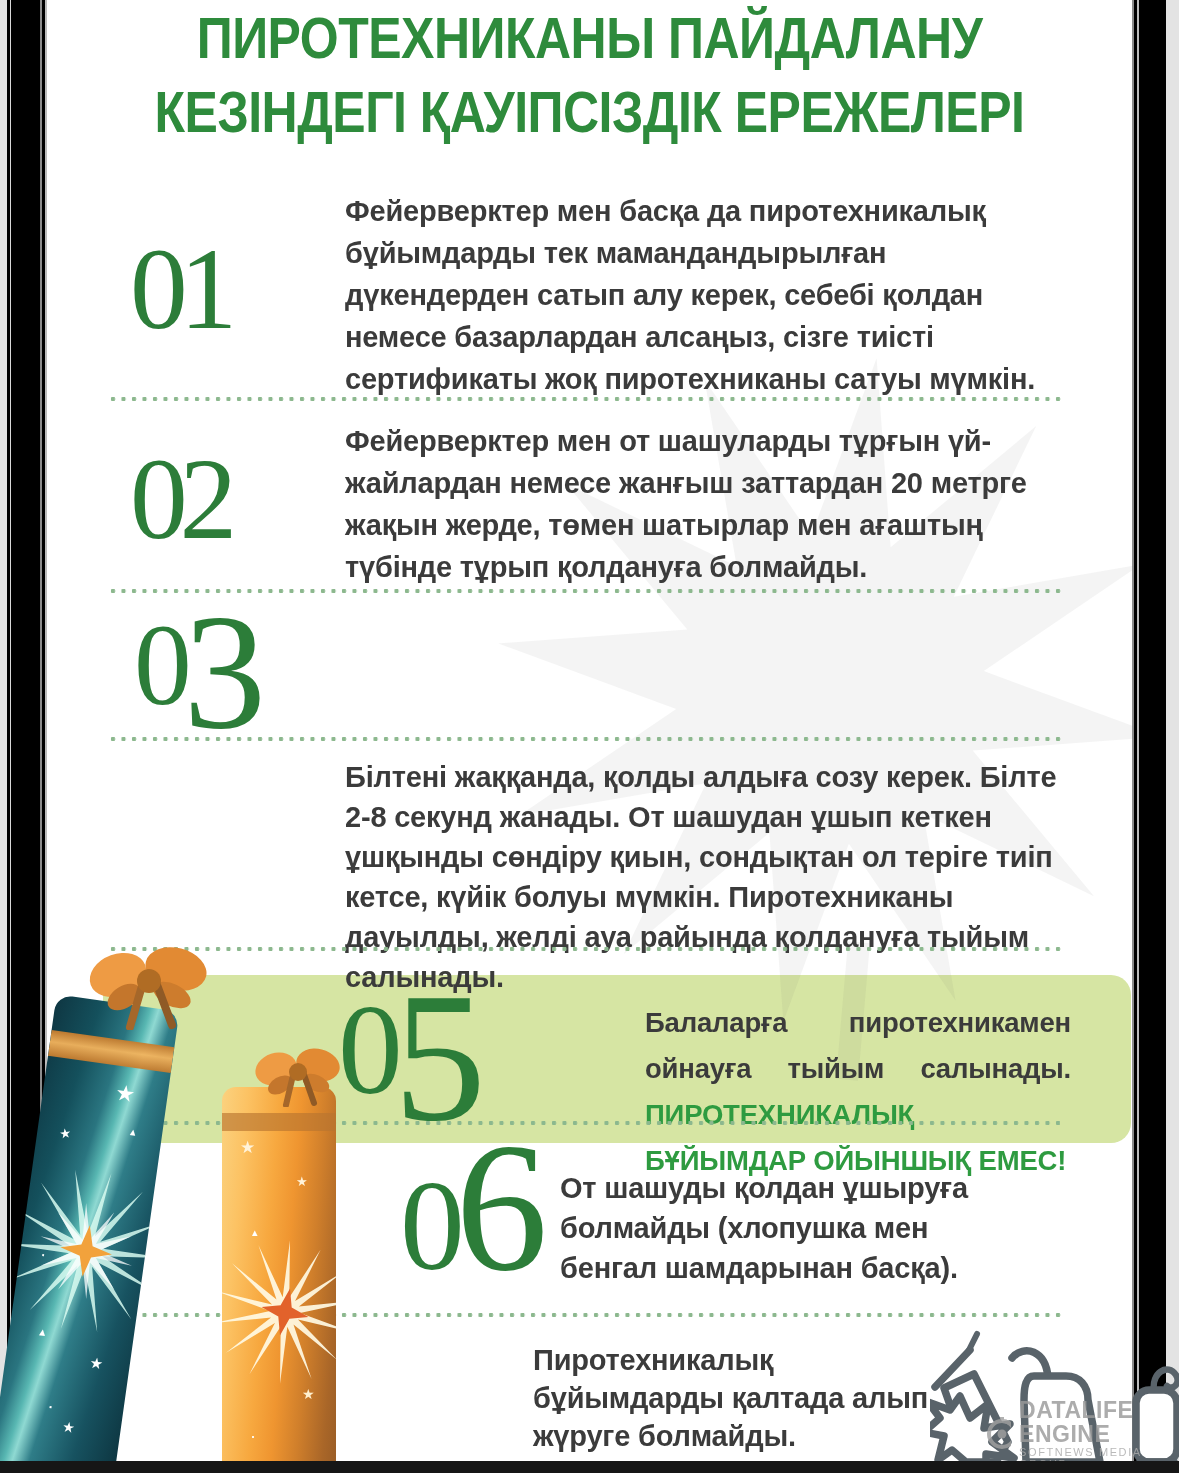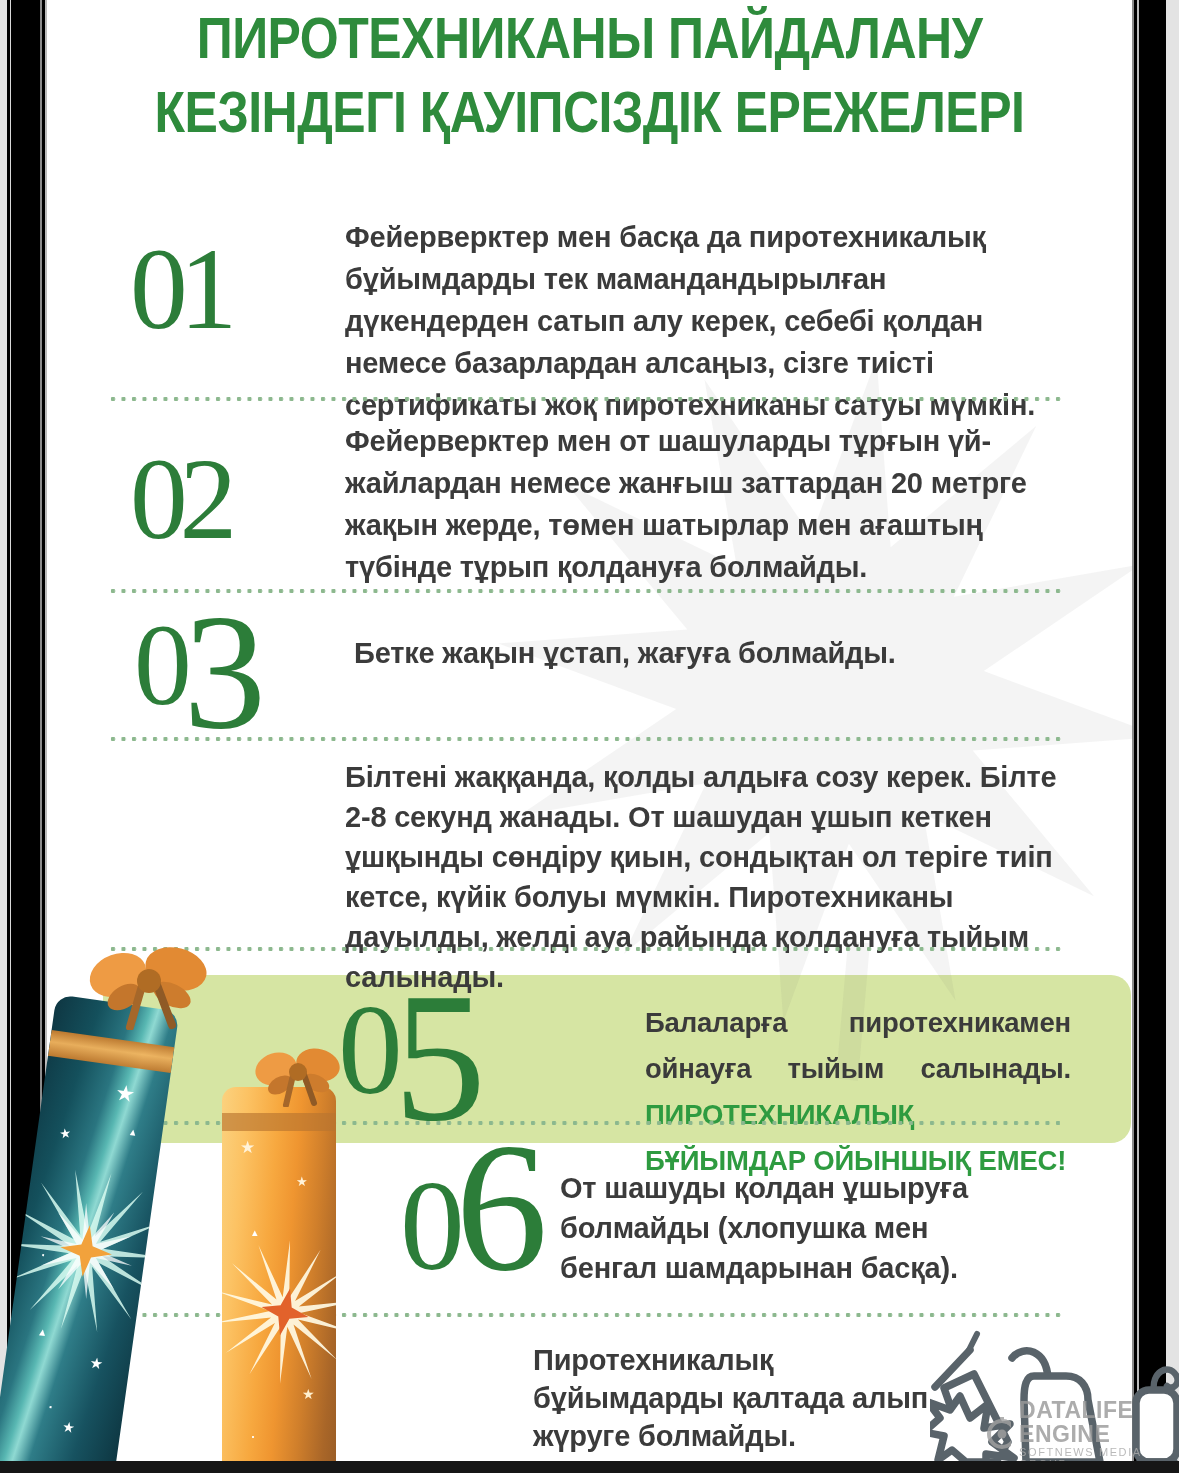--- a/index.html
+++ b/index.html
@@ -81,29 +81,28 @@
 
     <svg class="wmark">
       <polygon class="gen-burst" fill="rgba(110,110,110,0.075)" points="830.6,358.3 844.6,547.3 990.2,426.0 907.8,596.7 1094.6,564.5 937.8,671.1 1115.7,736.6 926.7,750.6 1048.0,896.2 877.3,813.8 909.5,1000.6 802.9,843.8 737.4,1021.7 723.4,832.7 577.8,954.0 660.2,783.3 473.4,815.5 630.2,708.9 452.3,643.4 641.3,629.4 520.0,483.8 690.7,566.2 658.5,379.4 765.1,536.2"></polygon>
       <rect x="796" y="942" width="22" height="138" fill="rgba(110,110,110,0.075)" transform="rotate(5 807 1011)"></rect>
     </svg>
 
     <div class="title title1">ПИРОТЕХНИКАНЫ ПАЙДАЛАНУ</div>
     <div class="title title2">КЕЗІНДЕГІ ҚАУІПСІЗДІК ЕРЕЖЕЛЕРІ</div>
 
     <div class="rule-num num-a" style="left:84px;top:190px;"><span class="dg dsmall">0</span><span class="dg dsmall">1</span></div>
-    <div class="rule-text" style="left:299px;top:190px;width:725px;margin-top:26px;">Фейерверктер мен басқа да пиротехникалық бұйымдарды тек мамандандырылған дүкендерден сатып алу керек, себебі қолдан немесе базарлардан алсаңыз, сізге тиісті сертификаты жоқ пиротехниканы сатуы мүмкін.</div>
+    <div class="rule-text" style="left:299px;top:190px;width:725px;">Фейерверктер мен басқа да пиротехникалық бұйымдарды тек мамандандырылған дүкендерден сатып алу керек, себебі қолдан немесе базарлардан алсаңыз, сізге тиісті сертификаты жоқ пиротехниканы сатуы мүмкін.</div>
     <div class="dotted" style="top:396px;"></div>
 
     <div class="rule-num num-a" style="left:84px;top:400px;"><span class="dg dsmall">0</span><span class="dg dsmall">2</span></div>
     <div class="rule-text" style="left:299px;top:420px;width:725px;">Фейерверктер мен от шашуларды тұрғын үй-жайлардан немесе жанғыш заттардан 20 метрге жақын жерде, төмен шатырлар мен ағаштың түбінде тұрып қолдануға болмайды.</div>
     <div class="dotted" style="top:588px;"></div>
 
     <div class="rule-num num-a" style="left:88px;top:566px;"><span class="dg dsmall">0</span><span class="dg dshift">3</span></div>
-    <div class="rule-text" style="left:308px;top:632px;width:700px;">Бетке жақын ұстап, жағуға болмайды.</div>
     <div class="dotted" style="top:736px;"></div>
 
     <div class="rule-text" style="left:299px;top:757px;width:725px;line-height:40px;">Білтені жаққанда, қолды алдыға созу керек. Білте 2-8 секунд жанады. От шашудан ұшып кеткен ұшқынды сөндіру қиын, сондықтан ол теріге тиіп кетсе, күйік болуы мүмкін. Пиротехниканы дауылды, желді ауа райында қолдануға тыйым салынады.</div>
     <div class="dotted" style="top:946px;"></div>
 
     <div class="hlbox"></div>
     <div class="rule-num num-b" style="left:292px;top:938px;"><span class="dg dsmall">0</span><span class="dg dshift">5</span></div>
     <div class="rule-text rt5" style="left:599px;top:1000px;width:426px;"><span>Балаларға пиротехникамен ойнауға тыйым салынады.</span> <span class="hl">ПИРОТЕХНИКАЛЫҚ БҰЙЫМДАР ОЙЫНШЫҚ ЕМЕС!</span></div>
     <div class="dotted" style="top:1120px;width:950px;"></div>
 

